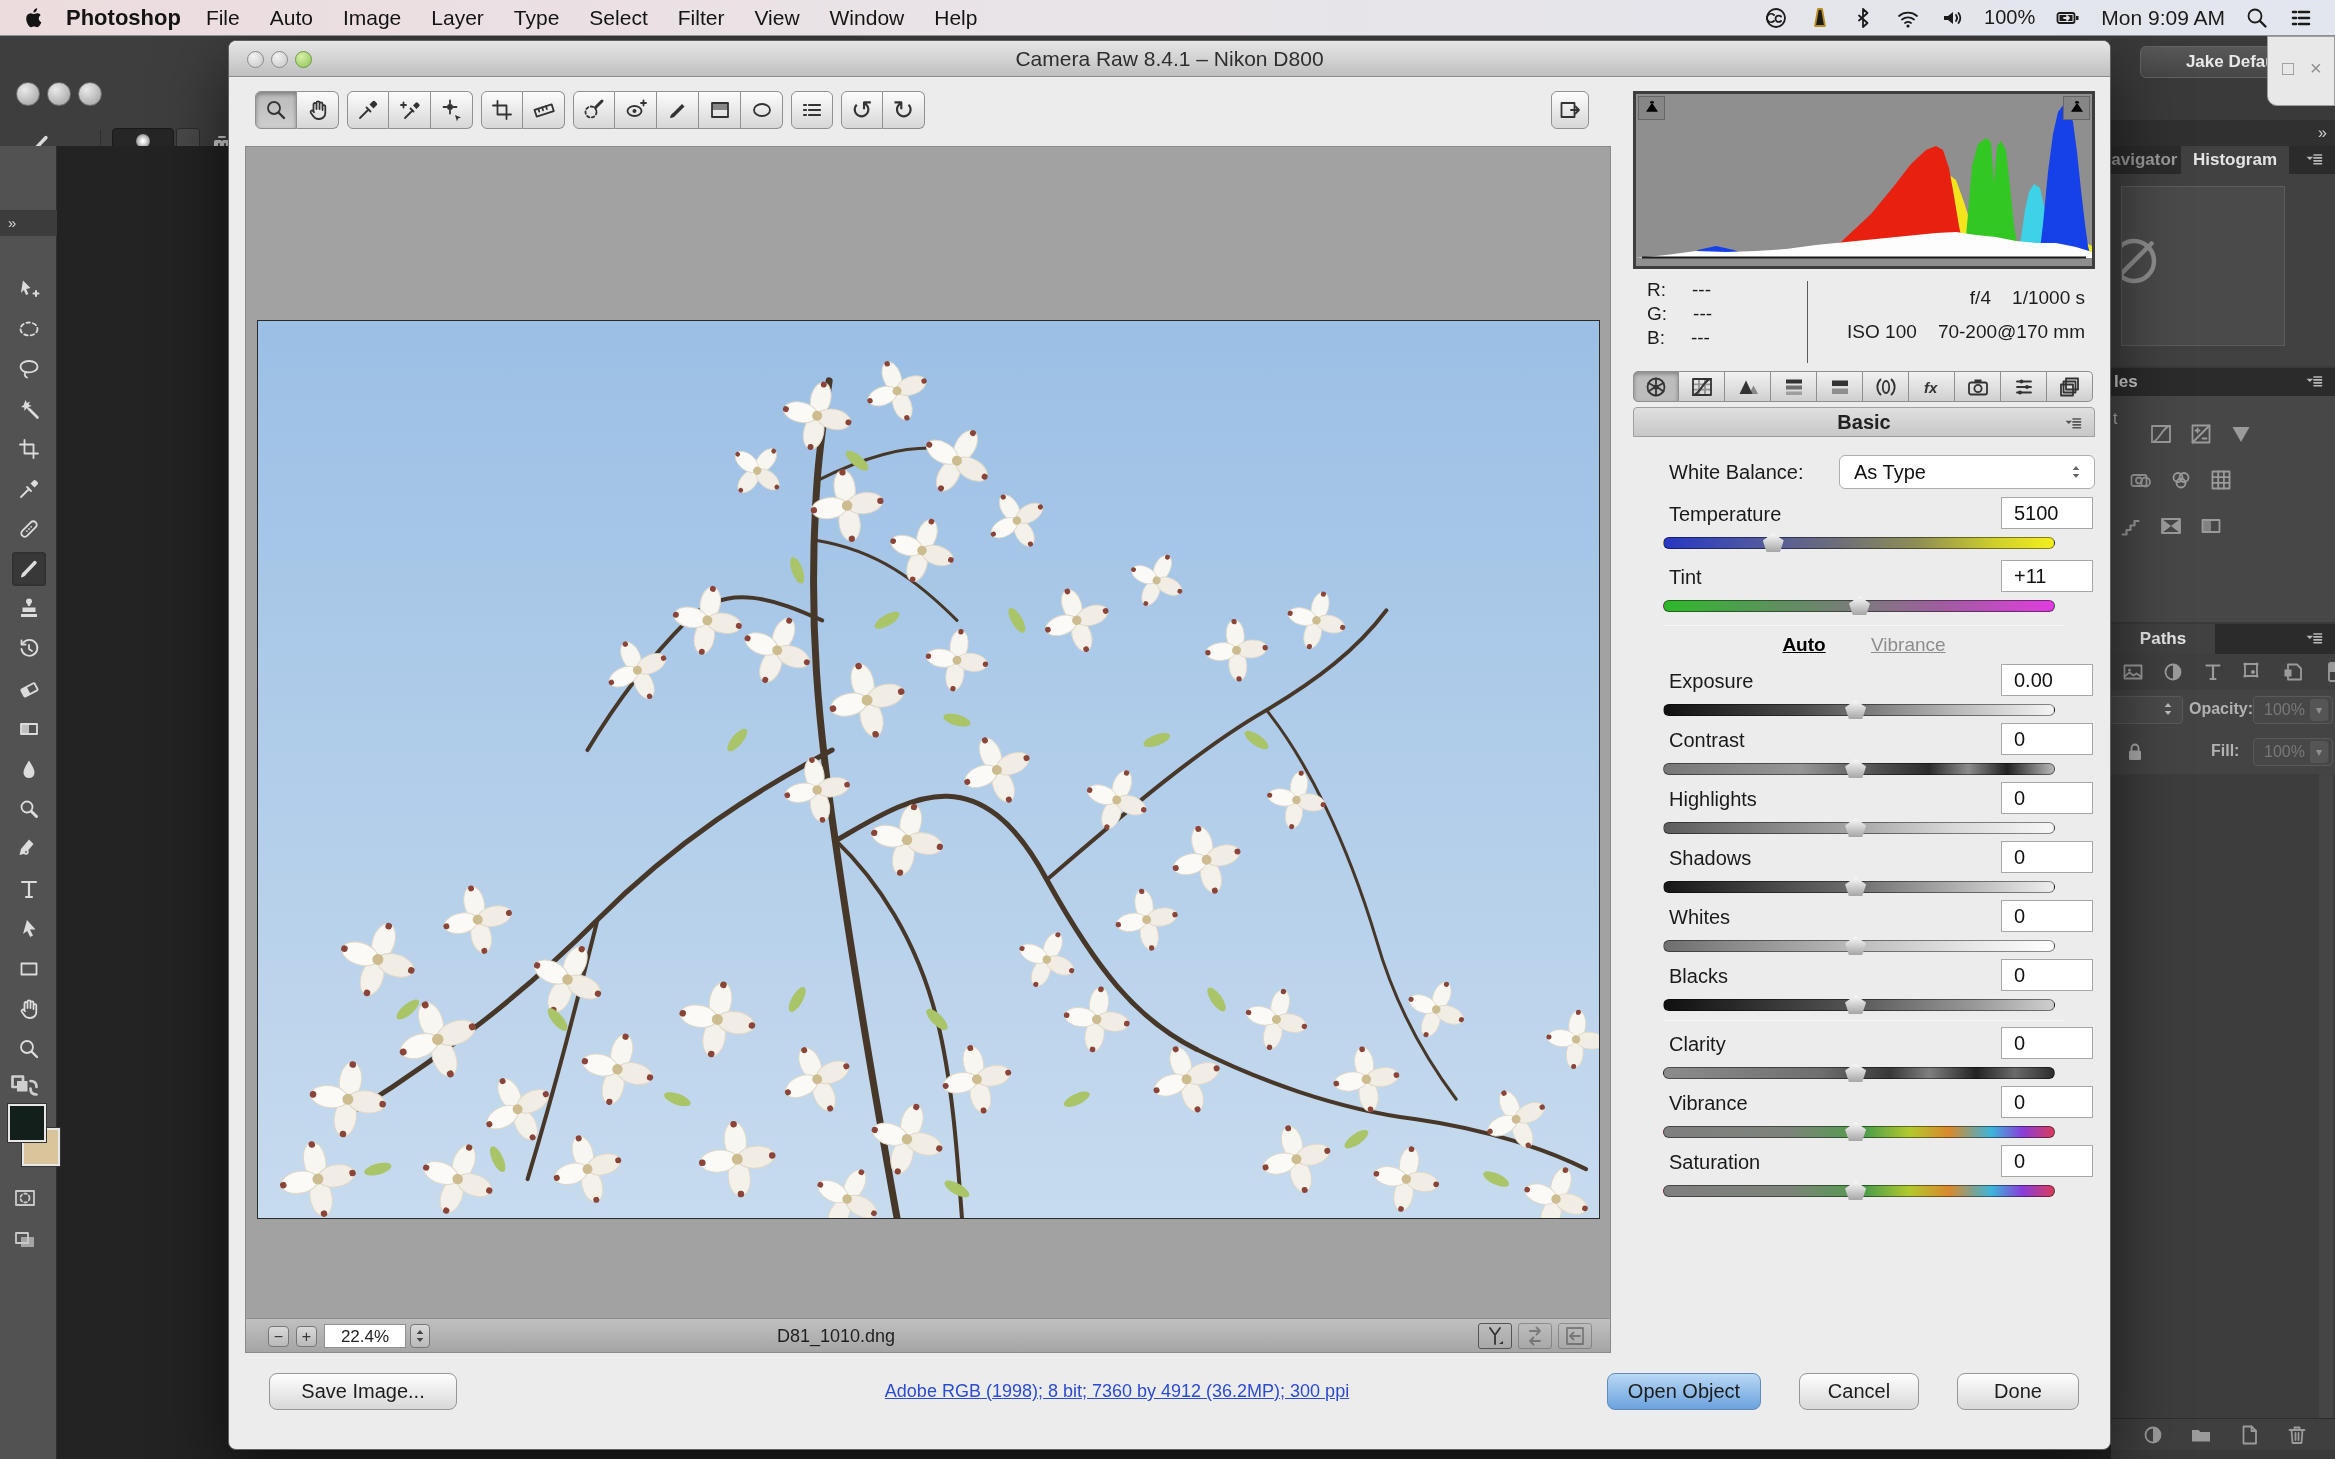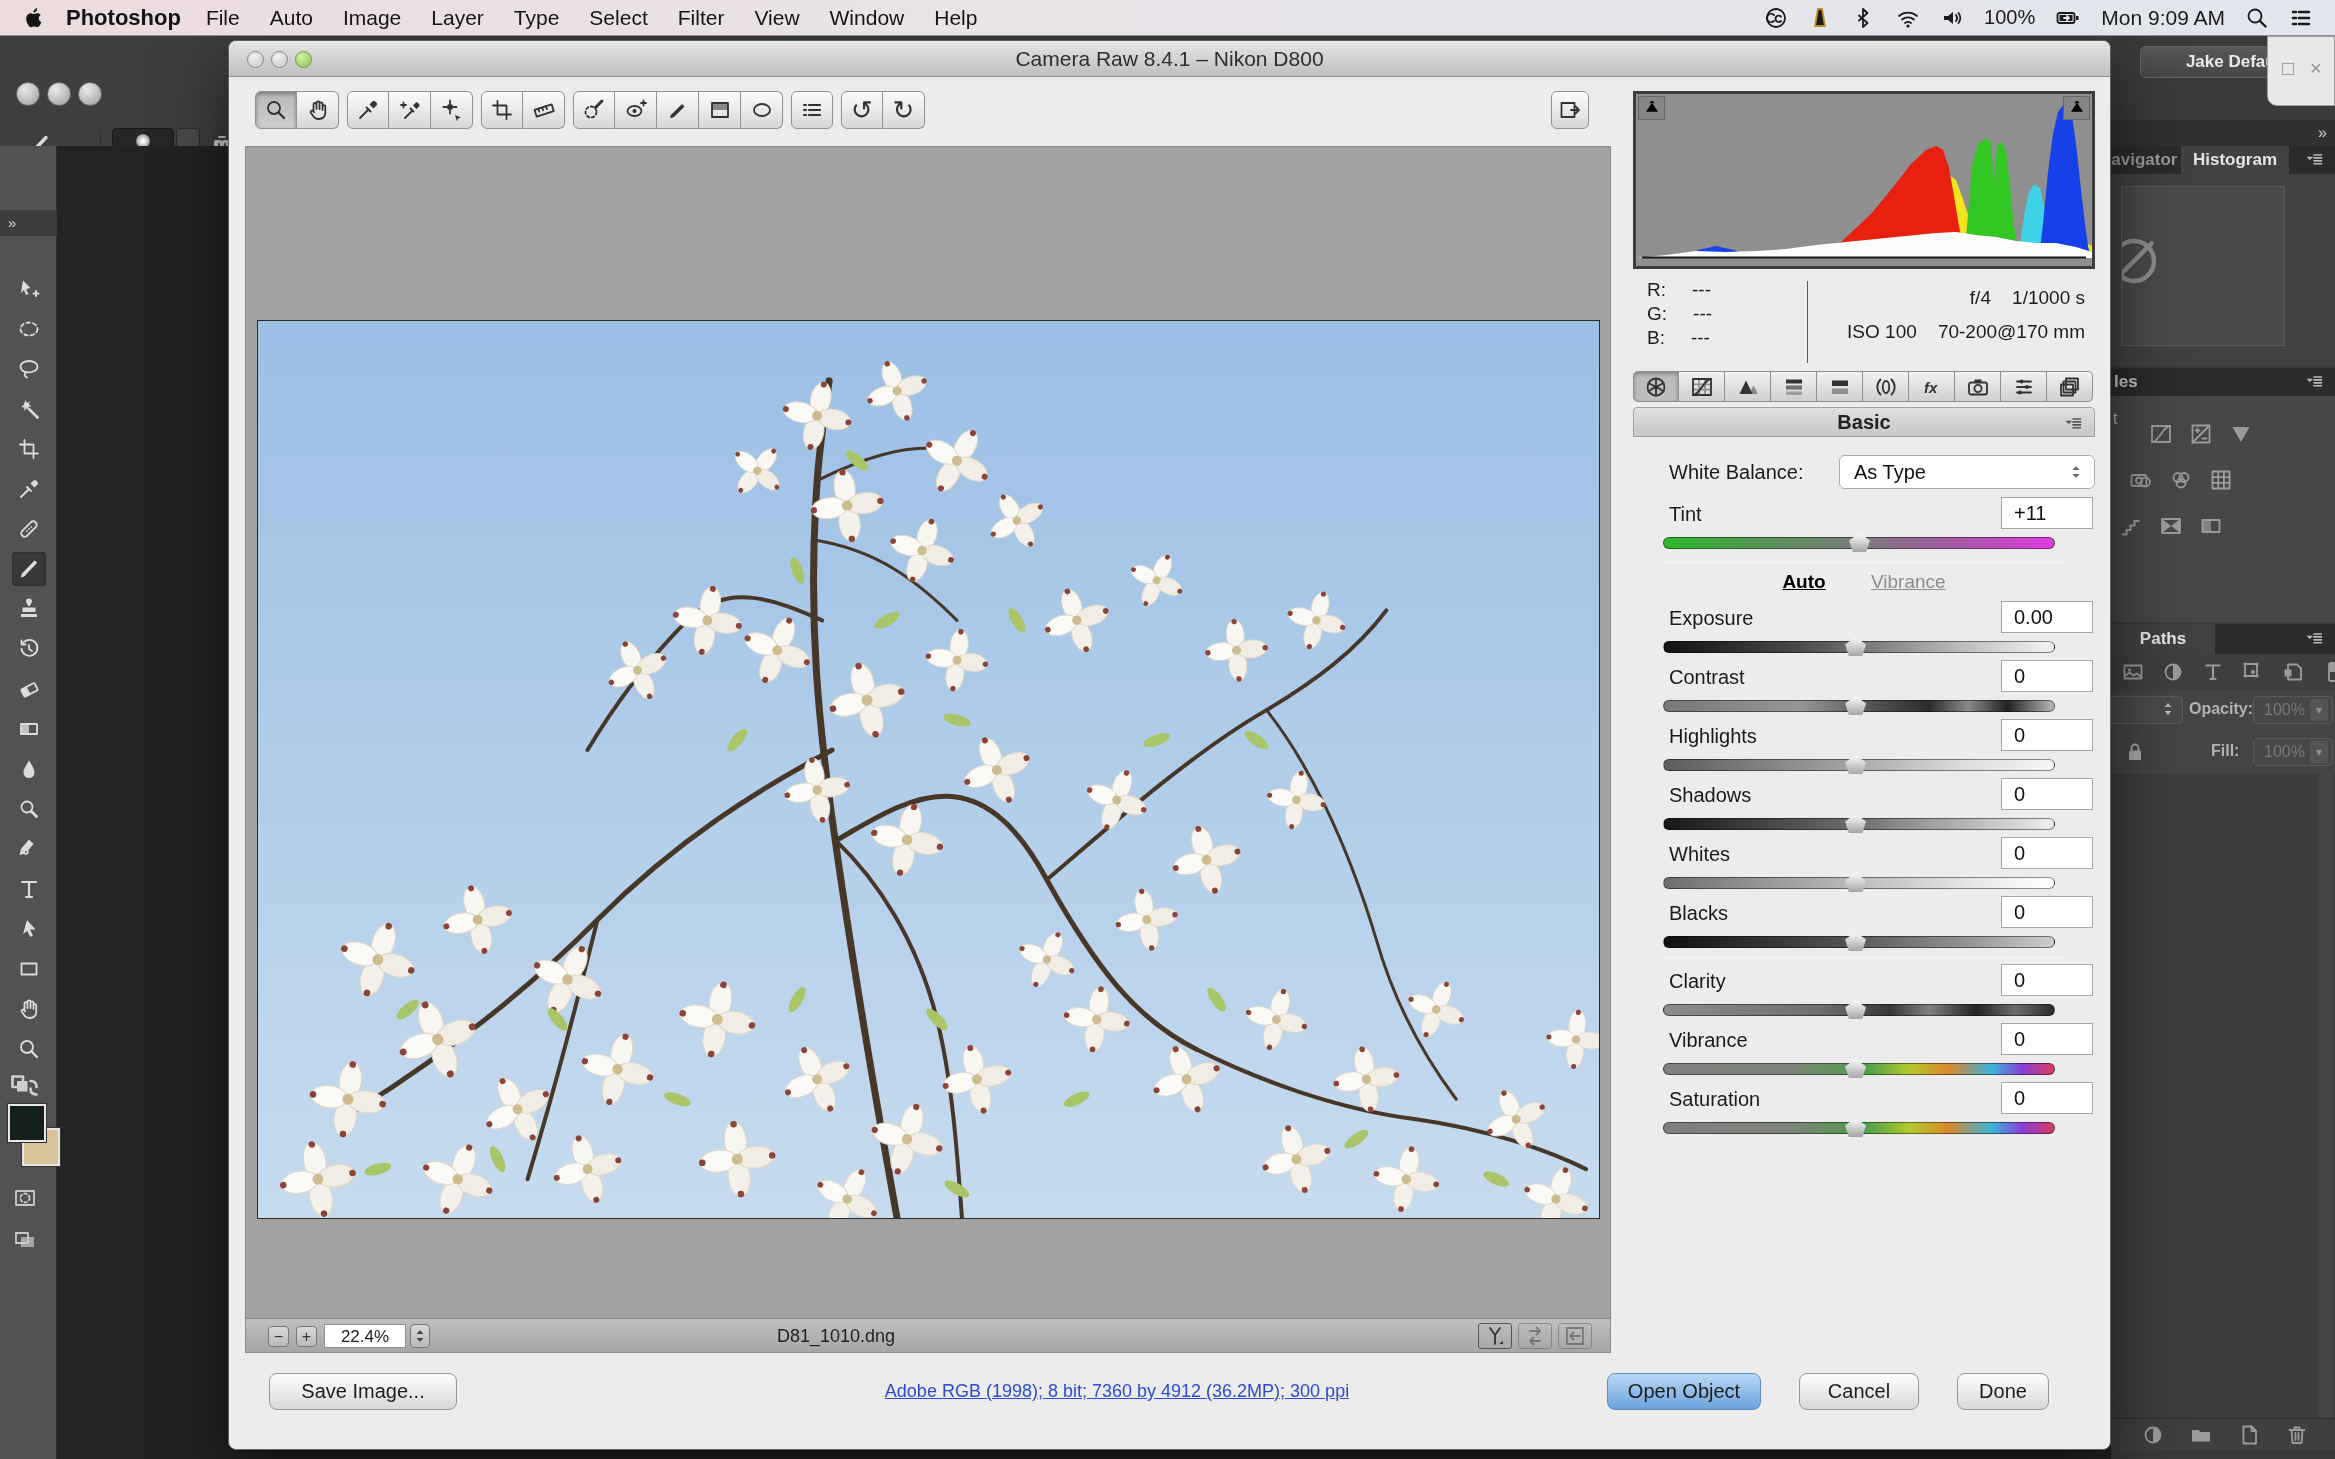--- a/index.html
+++ b/index.html
@@ -958,20 +958,28 @@
           <span>As Type</span>
           <span class="st" id="wb-step">
               <svg viewBox="0 0 24 24" width="16" height="18" fill="none" stroke="currentColor" stroke-width="1.8" stroke-linecap="round" stroke-linejoin="round">
                 <path fill="currentColor" stroke="none" d="M12 3l5 6H7zM12 21l5-6H7z"></path>
               </svg>
             </span>
         </div>
       </div>
       <div id="wb-sliders">
           <div class="sl-group" style="height: 56px;">
+            <div class="sl-label">Temperature</div>
+            <div class="sl-value">5100</div>
+            <div class="sl-trackwrap">
+              <div class="track tr-temp"></div>
+              <div class="thumb" style="left: calc(28% - 10px);"></div>
+            </div>
+          </div>
+          <div class="sl-group" style="height: 56px;">
             <div class="sl-label">Tint</div>
             <div class="sl-value">+11</div>
             <div class="sl-trackwrap">
               <div class="track tr-tint"></div>
               <div class="thumb" style="left: calc(50% - 10px);"></div>
             </div>
           </div>
         </div>
       <div class="divider"></div>
       <div class="links-row">
@@ -1055,21 +1063,21 @@
             </div>
           </div>
         </div>
     </div>
 
     <div class="acr-footer">
       <button class="foot-btn" style="left:40px;width:188px">Save Image...</button>
       <a class="wf-link">Adobe RGB (1998); 8 bit; 7360 by 4912 (36.2MP); 300 ppi</a>
       <button class="foot-btn blue" style="left:1378px;width:154px">Open Object</button>
       <button class="foot-btn" style="left:1570px;width:120px">Cancel</button>
-      <button class="foot-btn" style="left:1728px;width:92px">Done</button>
+      <button class="foot-btn" style="left:1728px;width:122px">Done</button>
     </div>
   </div>
 
   <div class="menubar">
     <span id="apple">
         <svg viewBox="0 0 24 24" width="24" height="26" fill="none" stroke="currentColor" stroke-width="1.8" stroke-linecap="round" stroke-linejoin="round">
           <path fill="currentColor" stroke="none" d="M16.7 12.6c0-2.3 1.9-3.4 2-3.5-1.1-1.6-2.8-1.8-3.4-1.8-1.4-.2-2.8.8-3.5.8-.7 0-1.8-.8-3-.8-1.5 0-3 .9-3.8 2.3-1.6 2.8-.4 7 1.2 9.3.8 1.1 1.7 2.4 2.9 2.3 1.1 0 1.6-.7 3-.7s1.8.7 3 .7c1.2 0 2.1-1.1 2.9-2.2.9-1.3 1.2-2.6 1.3-2.7-.1 0-2.5-1-2.6-3.7zM14.2 5.3c.6-.8 1-1.9.9-3-.9 0-2 .6-2.7 1.4-.6.7-1.1 1.8-.9 2.9 1 .1 2-.5 2.7-1.3z"></path>
         </svg>
       </span>
     <span class="app-name">Photoshop</span>

